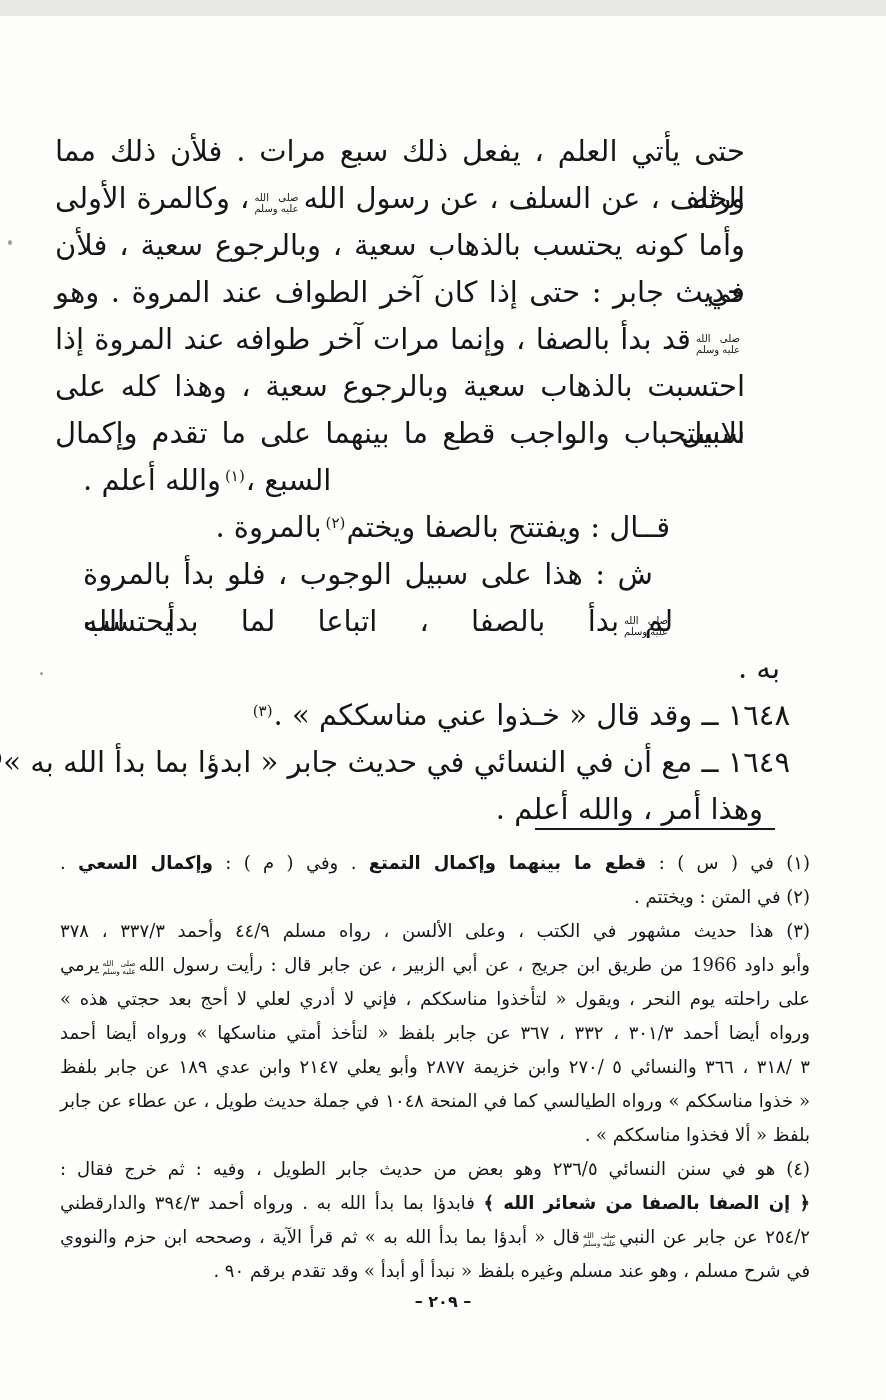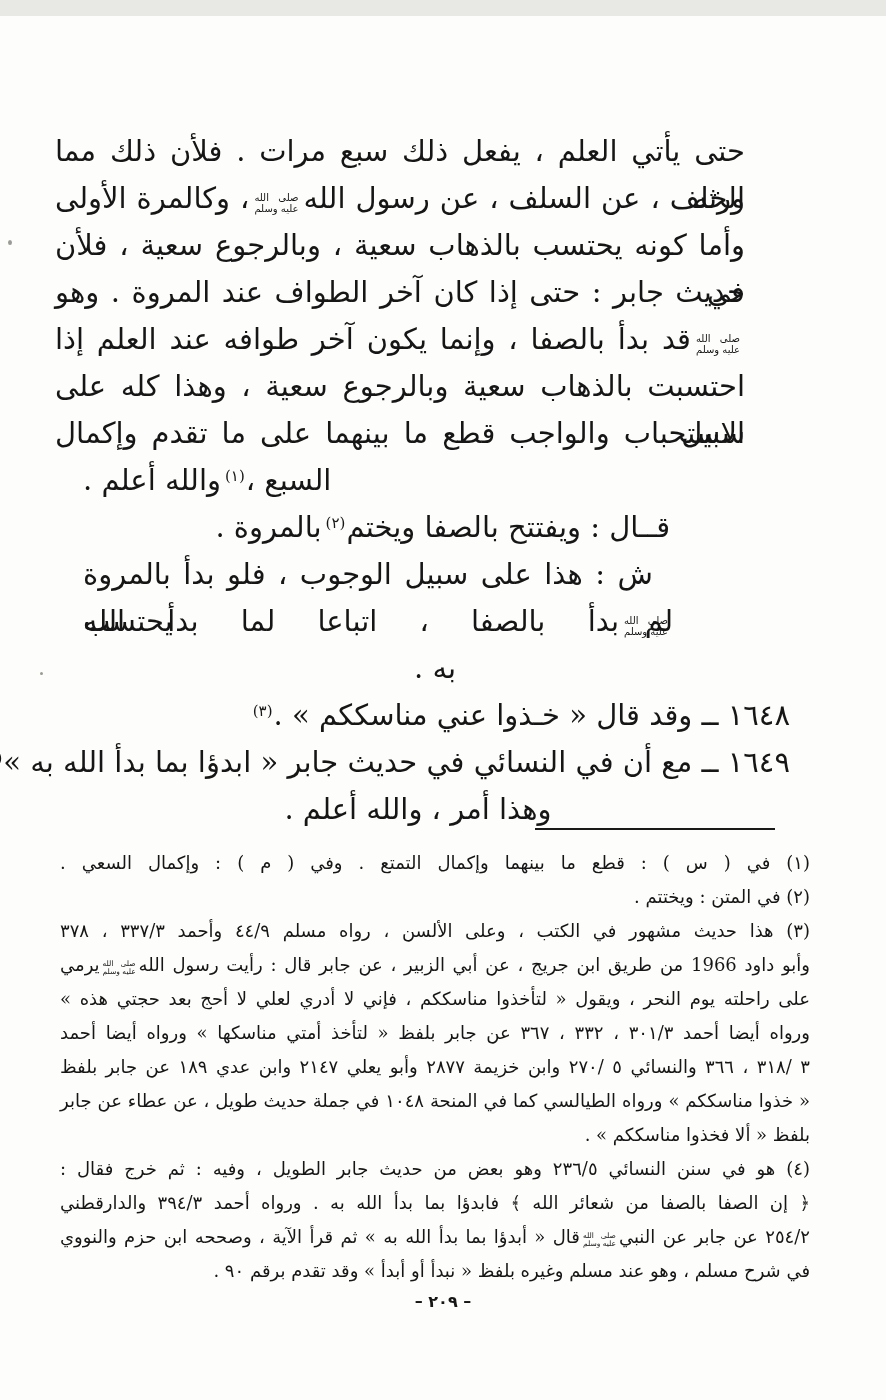--- a/index.html
+++ b/index.html
@@ -15,21 +15,21 @@
   
   .main{
     position:absolute;
     top:112px;left:55px;width:690px;
     font-size:29px;
   }
   .ln{height:47px;line-height:47px;white-space:nowrap;}
   .jl{text-align:justify;text-align-last:justify;white-space:normal;}
   .al-left{text-align:left;padding-left:28px;}
   .al-right{text-align:right;}
-  .al-center{text-align:center;}
+  .al-center{text-align:right;}
   .indent-qal{margin-right:75px;}
   .blk{margin-right:72px;margin-left:28px;}
   .blk-first{text-indent:20px;}
   .shift-beh{position:relative;left:35px;}
   .shift-l15{position:relative;left:18px;}
   .hadith{margin-right:-45px;}
   
   .fnref{
     font-size:15px;line-height:0;
     vertical-align:9px;
@@ -53,21 +53,21 @@
     background:#1a1a1a;
   }
   .footnotes{
     position:absolute;
     top:830px;left:60px;width:750px;
     font-size:18px;
   }
   .fl{height:34px;line-height:34px;white-space:normal;}
   .fl.j{text-align:justify;text-align-last:justify;}
   .fl.r{}
-  .b{font-weight:normal;}
+  .b{font-weight:bold;}
   
   .pageno{
     position:absolute;
     top:1276px;left:0;width:100%;
     text-align:center;
     font-size:16px;font-weight:bold;
     letter-spacing:3px;
   }
   
   .speck{position:absolute;background:#9a9a96;border-radius:50%;}
@@ -82,21 +82,21 @@
   <div class="main">
 
     <div class="ln jl">حتى يأتي العلم ، يفعل ذلك سبع مرات . فلأن ذلك مما ورثه</div>
 
     <div class="ln jl"><span>الخلف ، عن السلف ، عن رسول الله</span><span class="saw"><span class="st">صلى الله</span><span class="sb">عليه وسلم</span></span><span>، وكالمرة الأولى .</span></div>
 
     <div class="ln jl">وأما كونه يحتسب بالذهاب سعية ، وبالرجوع سعية ، فلأن في</div>
 
     <div class="ln jl">حديث جابر : حتى إذا كان آخر الطواف عند المروة . وهو</div>
 
-    <div class="ln jl"><span class="saw"><span class="st">صلى الله</span><span class="sb">عليه وسلم</span></span><span>قد بدأ بالصفا ، وإنما يكون آخر طوافه عند العلم إذا</span></div>
+    <div class="ln jl"><span class="saw"><span class="st">صلى الله</span><span class="sb">عليه وسلم</span></span><span>قد بدأ بالصفا ، وإنما مرات آخر طوافه عند المروة إذا</span></div>
 
     <div class="ln jl">احتسبت بالذهاب سعية وبالرجوع سعية ، وهذا كله على سبيل</div>
 
     <div class="ln jl">الاستحباب والواجب قطع ما بينهما على ما تقدم وإكمال</div>
 
     <div class="ln al-left"><span>السبع ،</span><sup class="fnref">(١)</sup><span>والله أعلم .</span></div>
 
     <div class="ln al-right indent-qal"><span>قــال : ويفتتح بالصفا ويختم</span><sup class="fnref">(٢)</sup><span>بالمروة .</span></div>
 
     <div class="ln jl blk blk-first">ش : هذا على سبيل الوجوب ، فلو بدأ بالمروة لم يحتسب</div>

